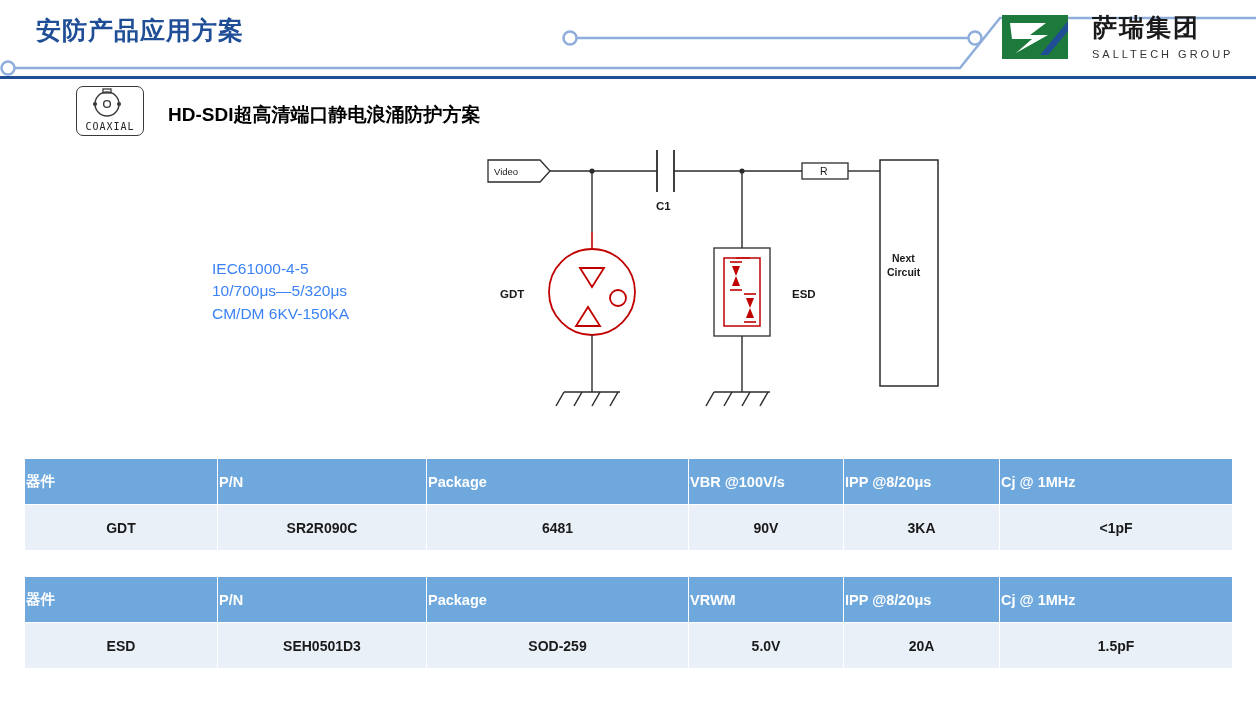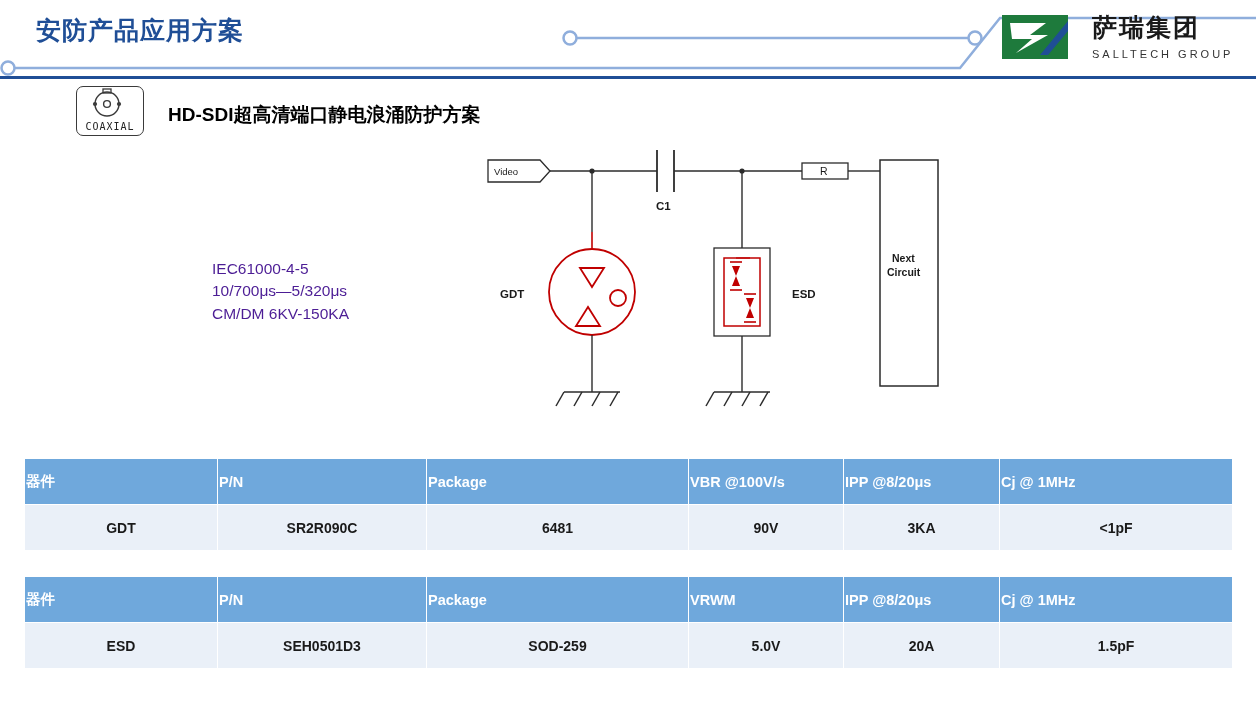--- a/index.html
+++ b/index.html
@@ -62,21 +62,21 @@
     font-family: "DejaVu Sans Mono", monospace; letter-spacing: 1px;
   }
   .section-title {
     position: absolute; left: 168px; top: 102px;
     font-size: 19px; font-weight: bold; color: #000;
   }
 
   
   .spec-text {
     position: absolute; left: 212px; top: 258px;
-    font-size: 15.5px; color: #4c1d95; line-height: 1.45;
+    font-size: 15.5px; color: #3b82f6; line-height: 1.45;
     white-space: pre-line;
   }
 
   
   .schematic {
     position: absolute; left: 452px; top: 140px;
     width: 540px; height: 290px;
   }
 
   

